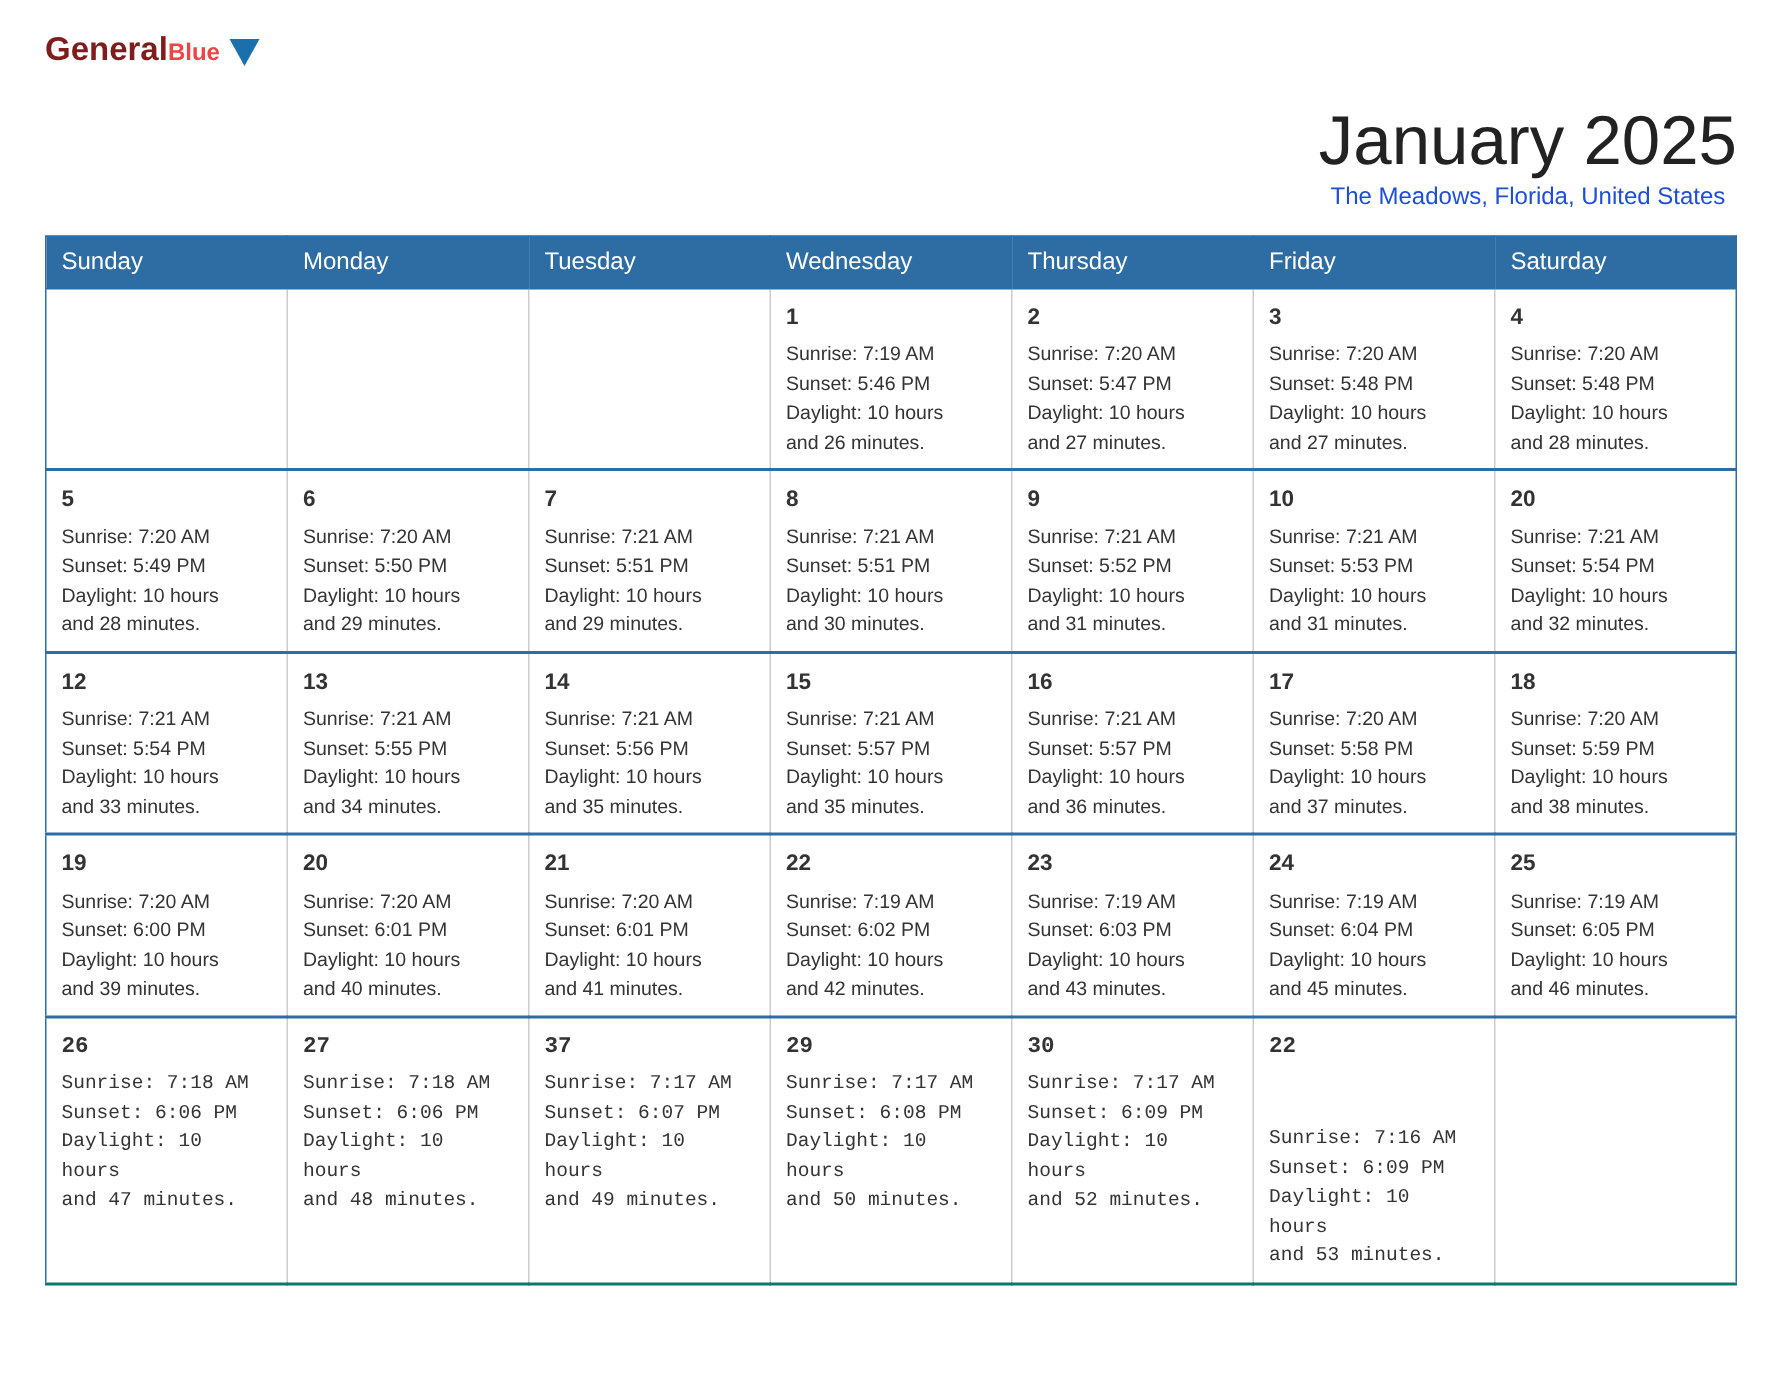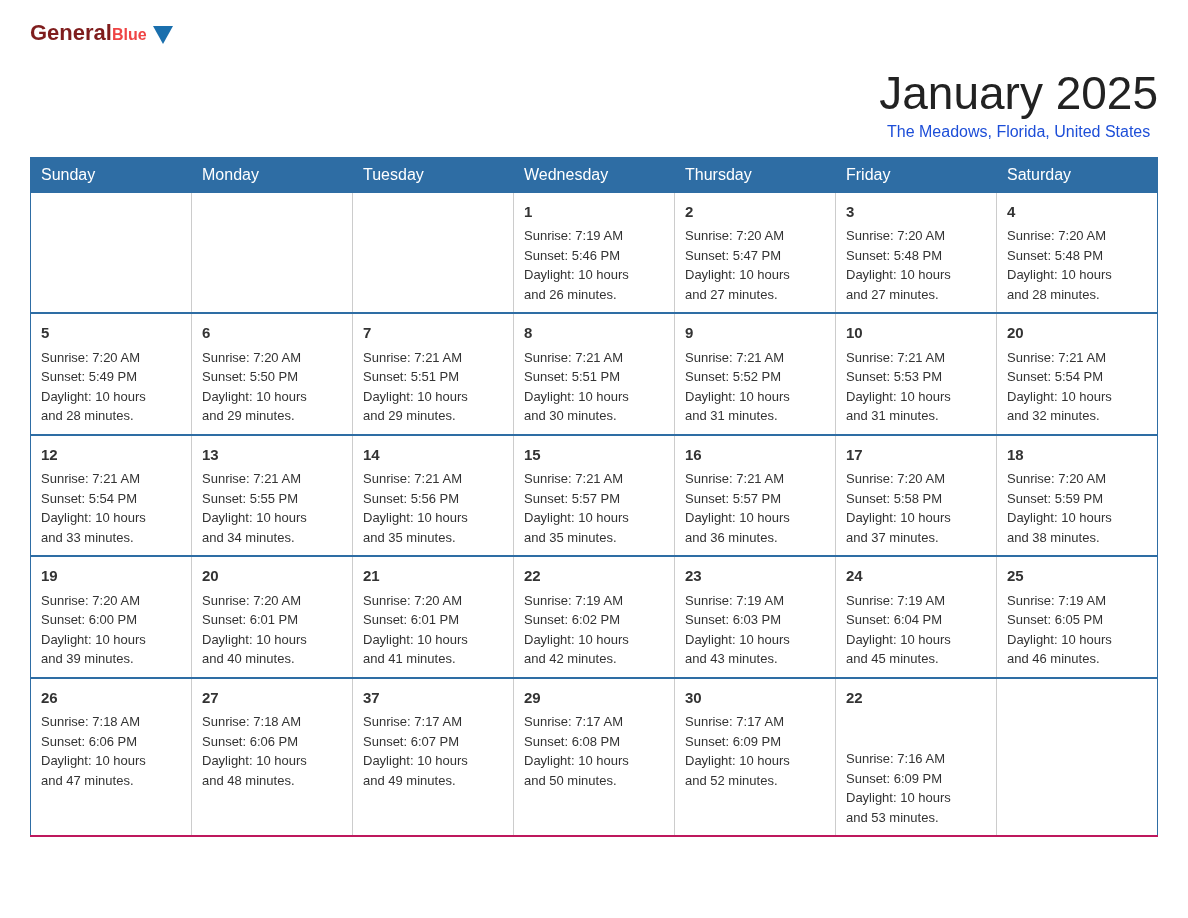--- a/index.html
+++ b/index.html
@@ -98,21 +98,22 @@
       margin-bottom: 3px;
     }
     .day-info {
       font-size: 13px;
       color: #333;
     }
     .empty-cell {
       background: #fff;
     }
     tbody tr:last-child {
-      border-bottom: 2px solid #be185d;
+      border-bottom: 2px solid #0f766e;
+      font-family: Liberation Mono, monospace;
     }
   </style>
 </head>
 <body>
 
 <div class="header">
   <div class="logo">
     <span>
       <span class="logo-text-general">General</span><span class="logo-text-blue">Blue</span>
     </span>

